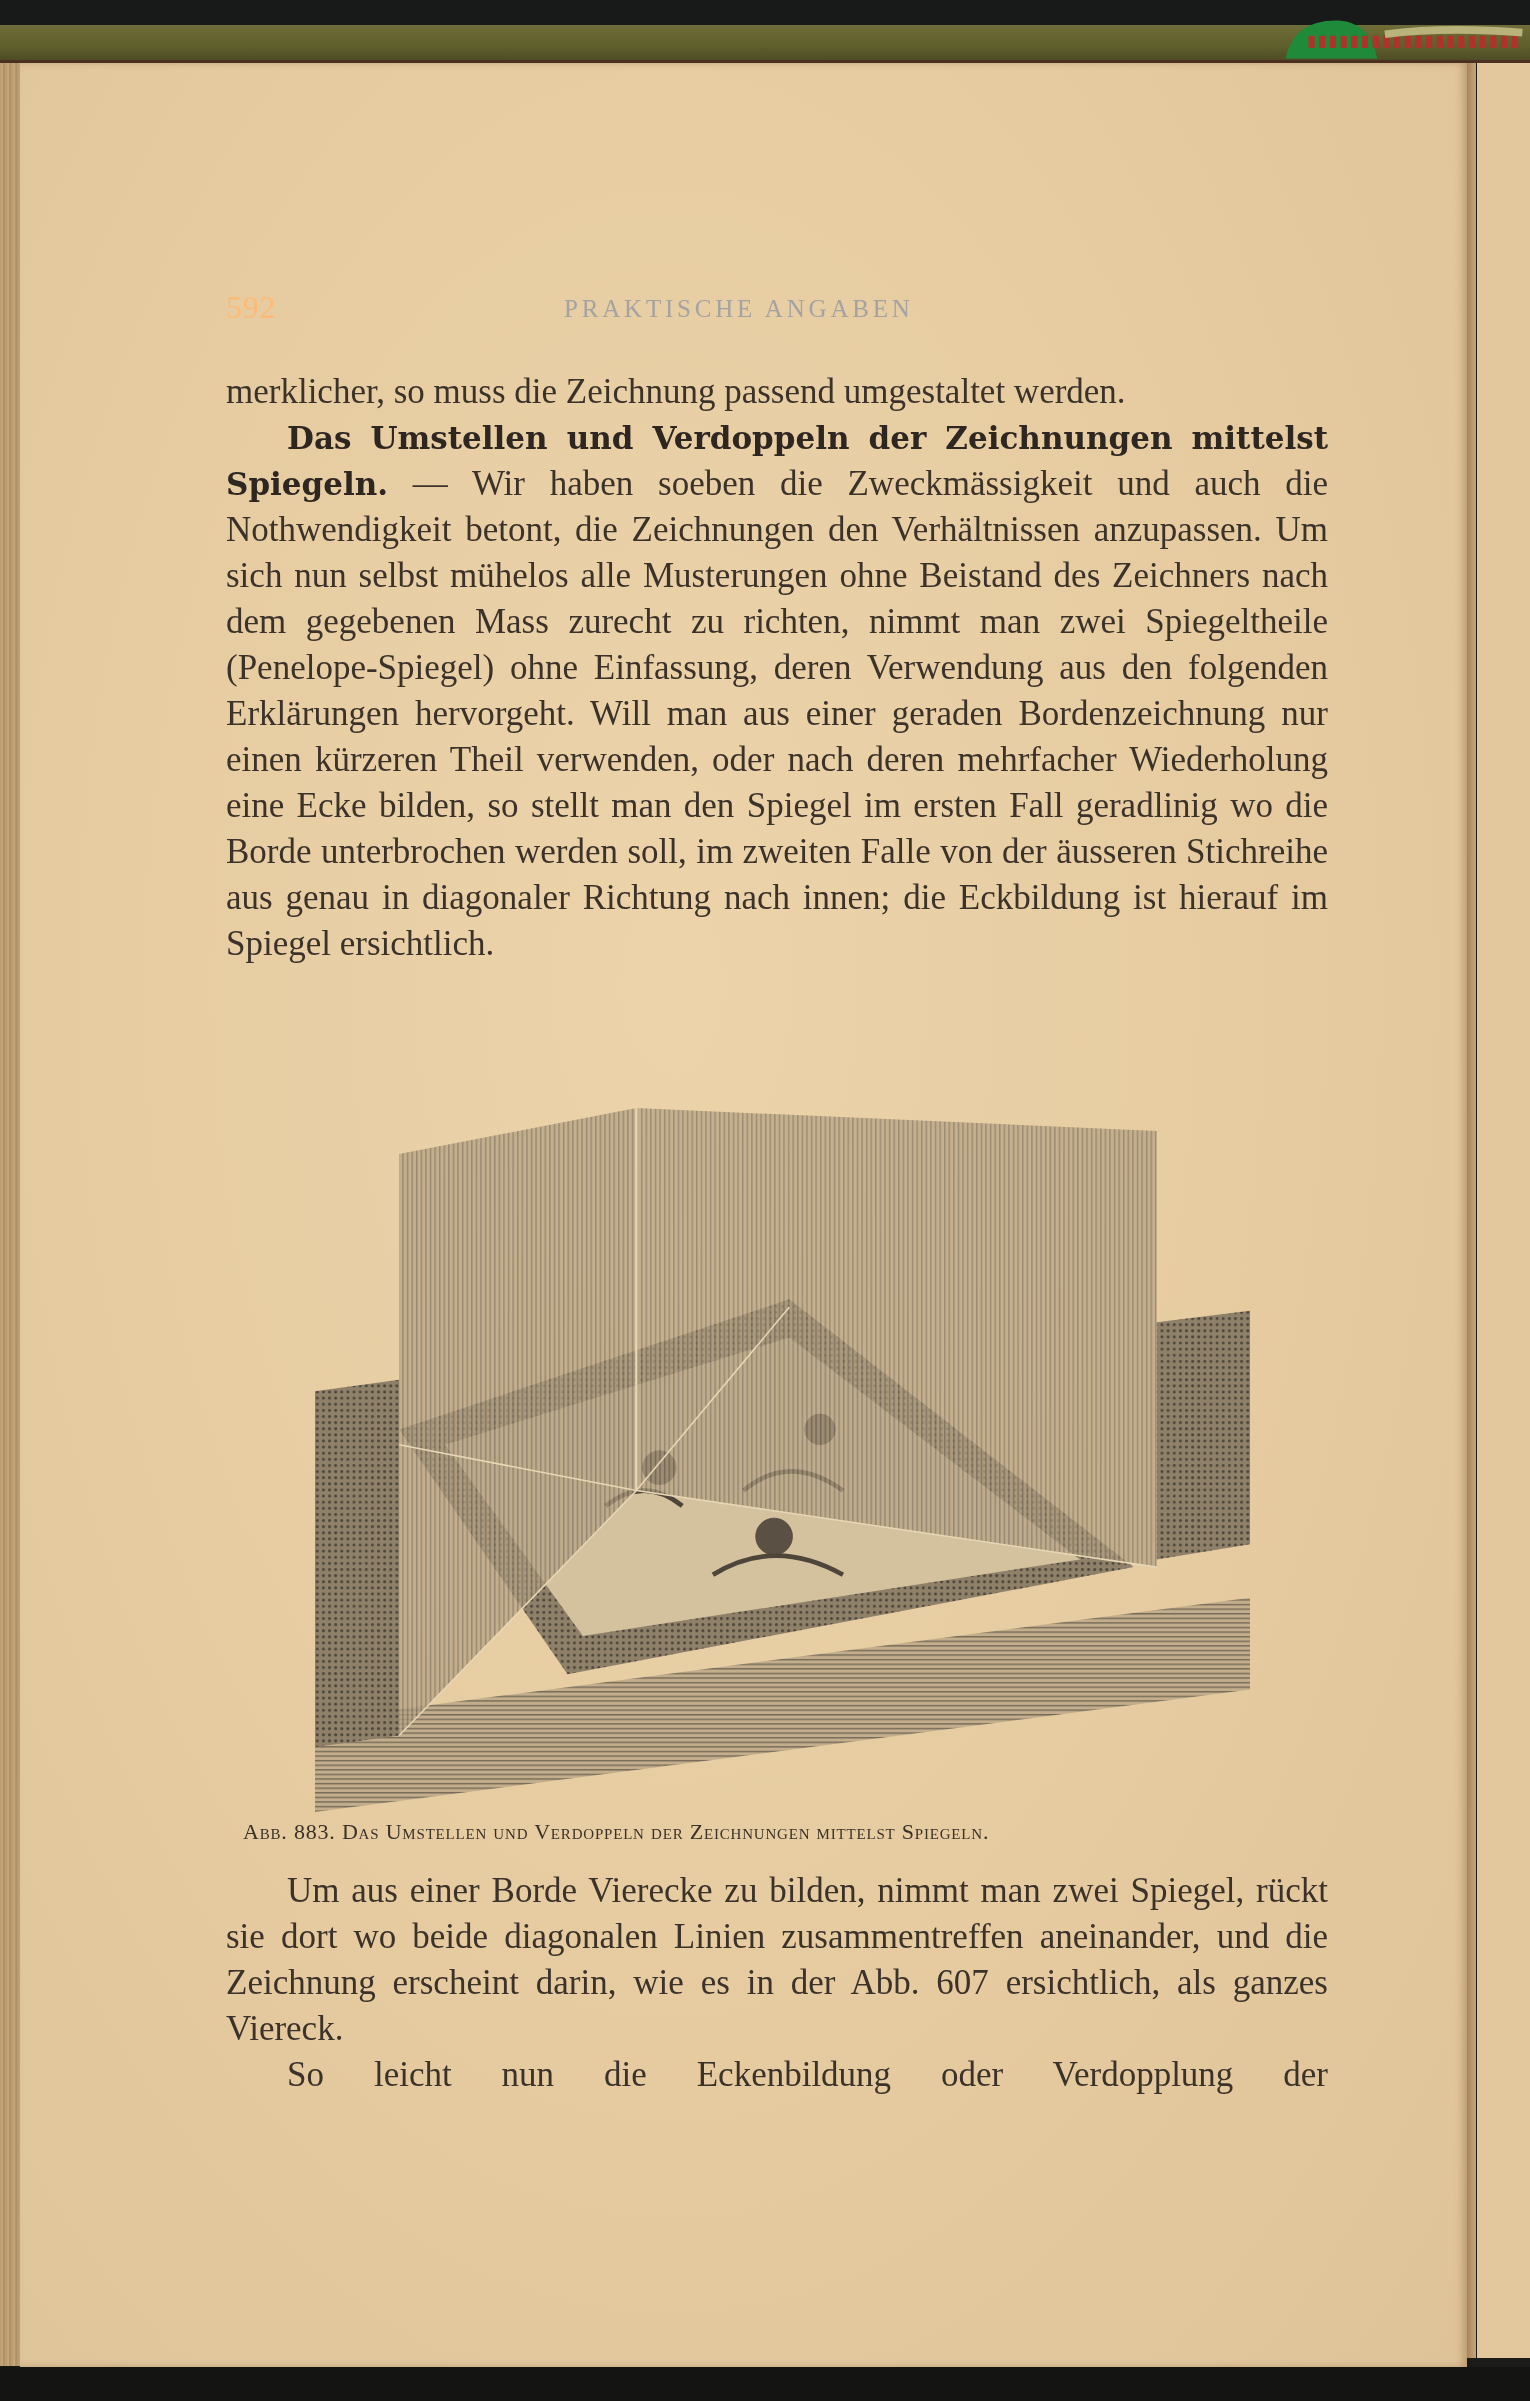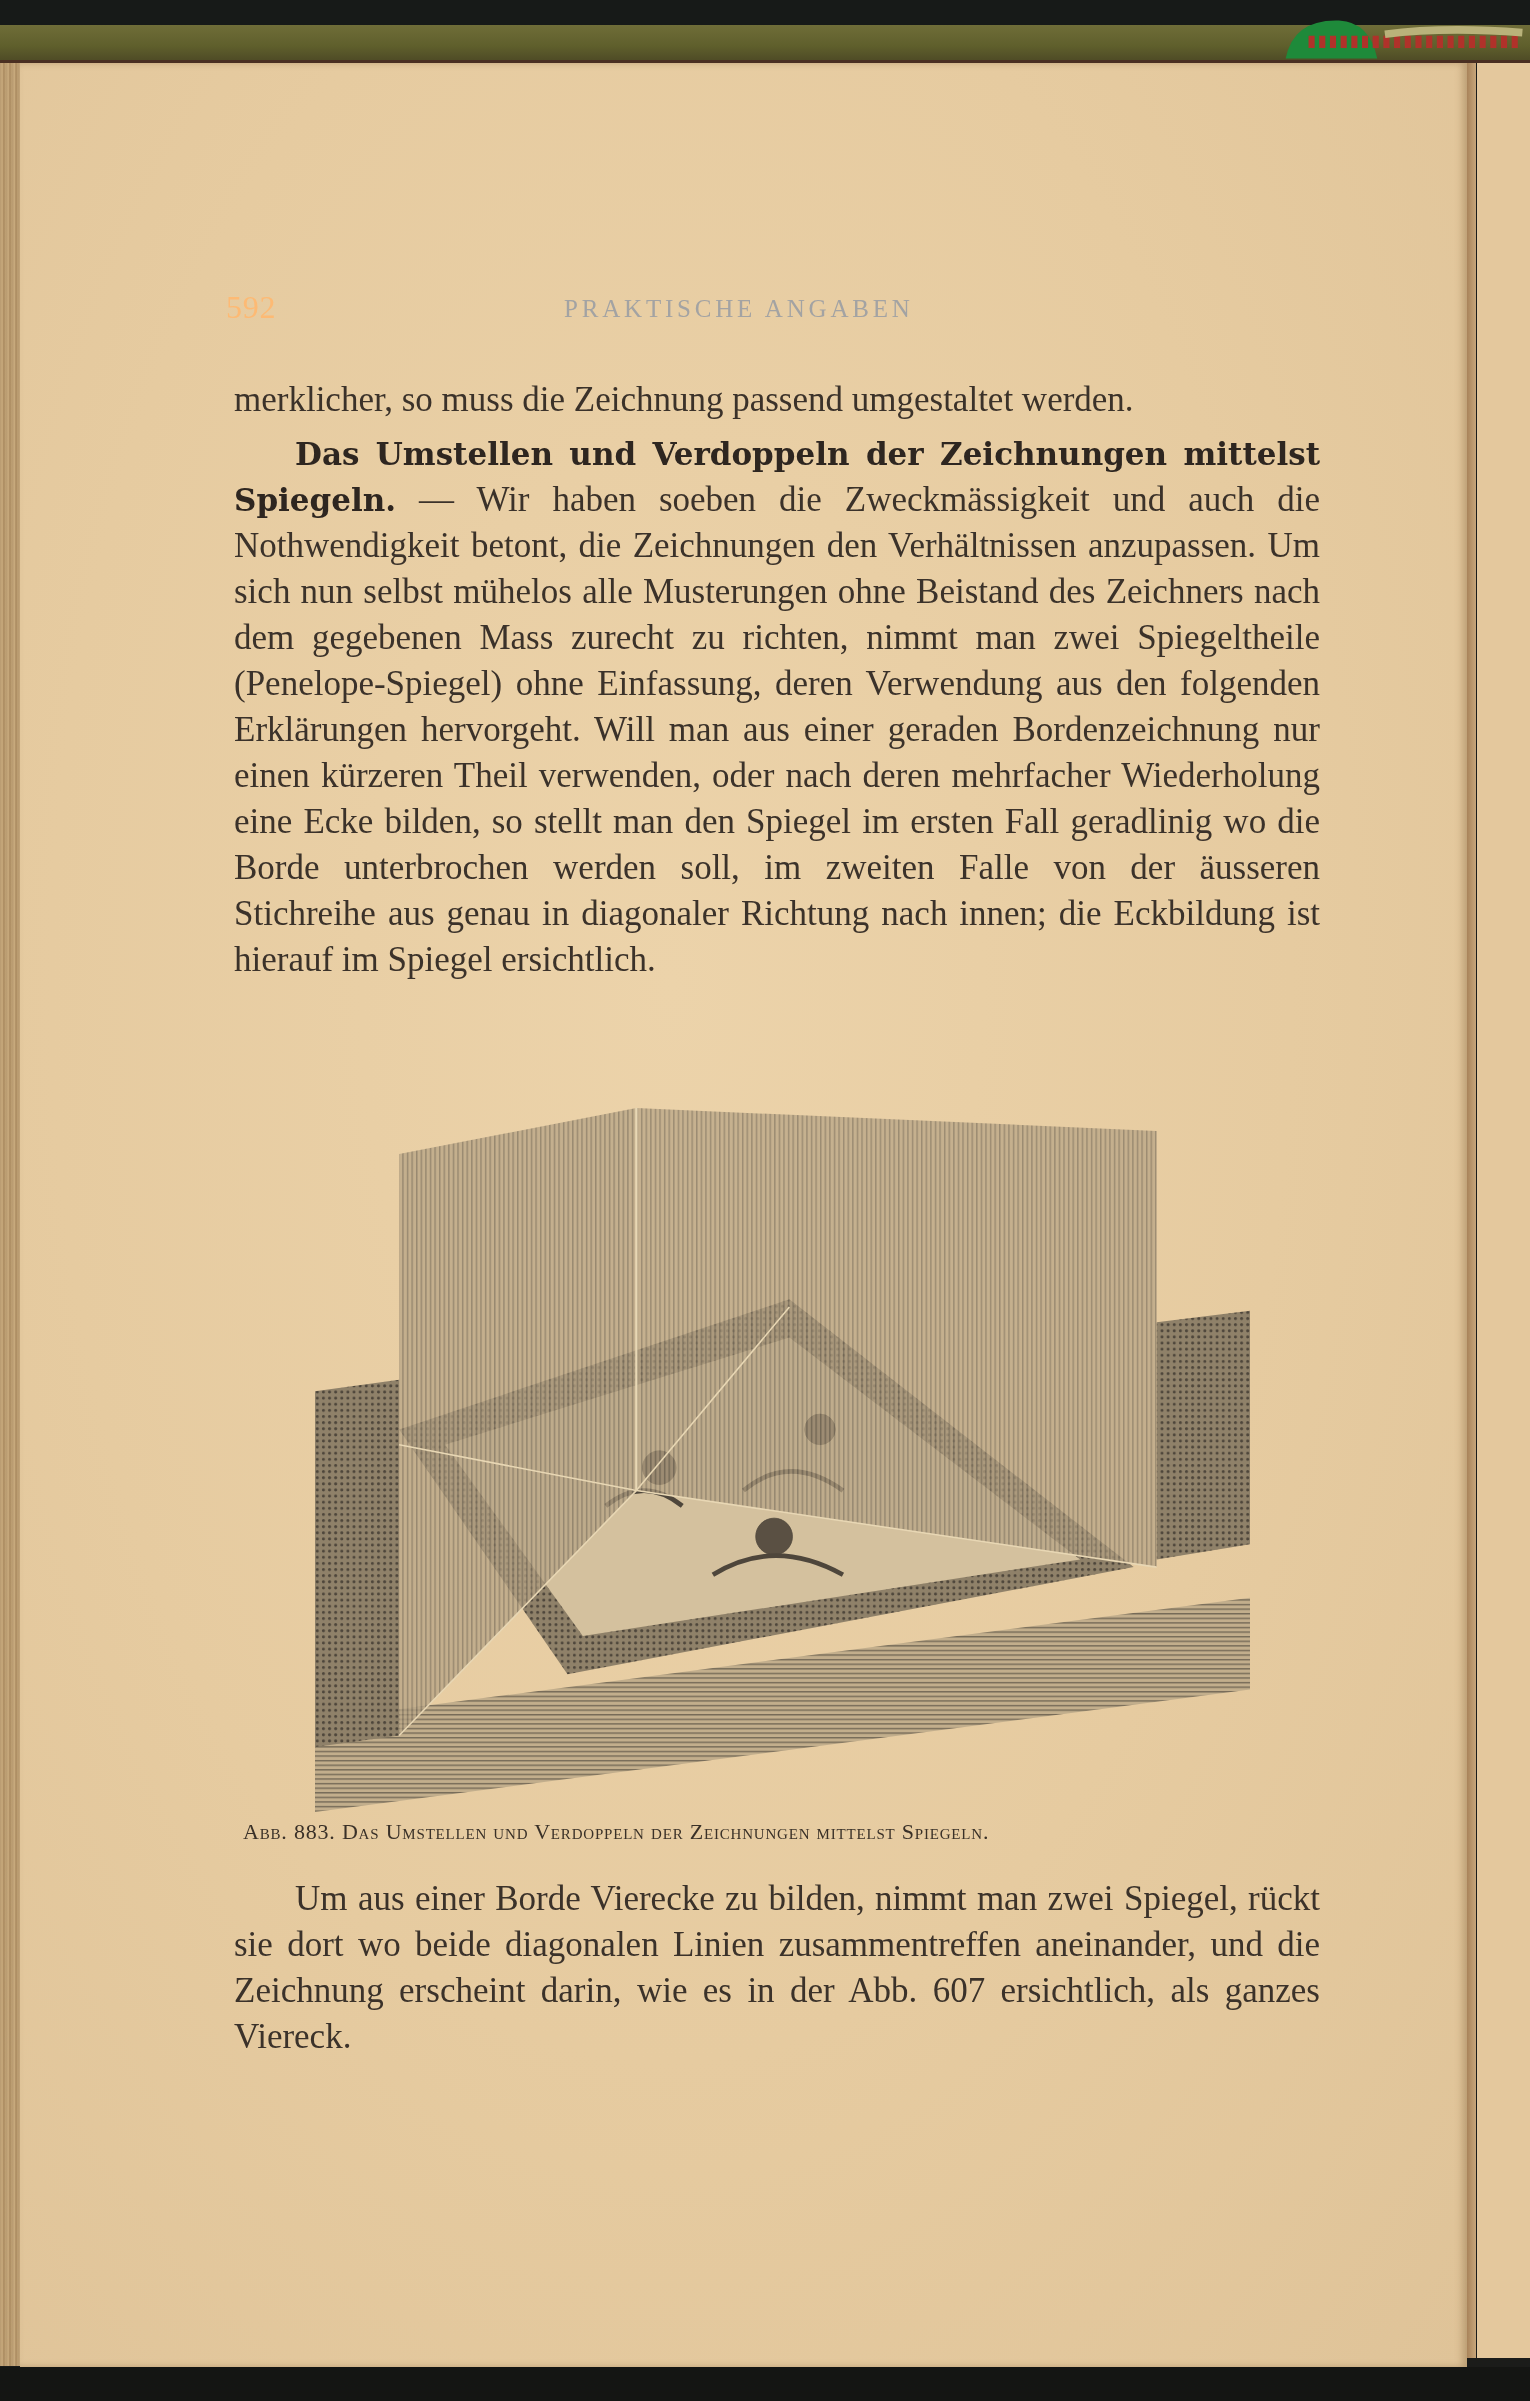--- a/index.html
+++ b/index.html
@@ -65,21 +65,21 @@
       position: absolute; left: 338px; top: 6.1px;
       font-size: 25px; color: #a3a3a3; letter-spacing: 3.8px;
     }
 
     .text-block {
       position: absolute; left: 226px; width: 1102px;
       font-size: 35px; line-height: 46px; color: #3b322a;
       text-align: justify;
     }
     .text-block p {
-      margin: 8px;
+      margin: 0;
     }
     .indent { text-indent: 61px; }
     .bold-lead {
       font-family: "DejaVu Serif", "Liberation Serif", serif;
       font-weight: bold;
       font-size: 31px;
       color: #2e2620;
     }
 
     .figure {
@@ -161,14 +161,15 @@
     <line x1="420" y1="500" x2="1100" y2="600" stroke="#e8d7b4" stroke-width="2"></line>
     <line x1="420" y1="500" x2="110" y2="820" stroke="#e8d7b4" stroke-width="2"></line>
     <line x1="420" y1="500" x2="620" y2="260" stroke="#e8d7b4" stroke-width="2"></line>
   </svg>
 </div>
 
 <div class="caption">Abb. 883. Das Umstellen und Verdoppeln der Zeichnungen mittelst Spiegeln.</div>
 
 <div class="text-block" style="top:1868px;">
   <p class="indent">Um aus einer Borde Vierecke zu bilden, nimmt man zwei Spiegel, rückt sie dort wo beide diagonalen Linien zusammentreffen aneinander, und die Zeichnung erscheint darin, wie es in der Abb. 607 ersichtlich, als ganzes Viereck.</p>
+  <p class="indent" style="text-align:justify; text-align-last: justify;">So leicht nun die Eckenbildung oder Verdopplung der</p>
 </div>
 
 
 </body></html>

